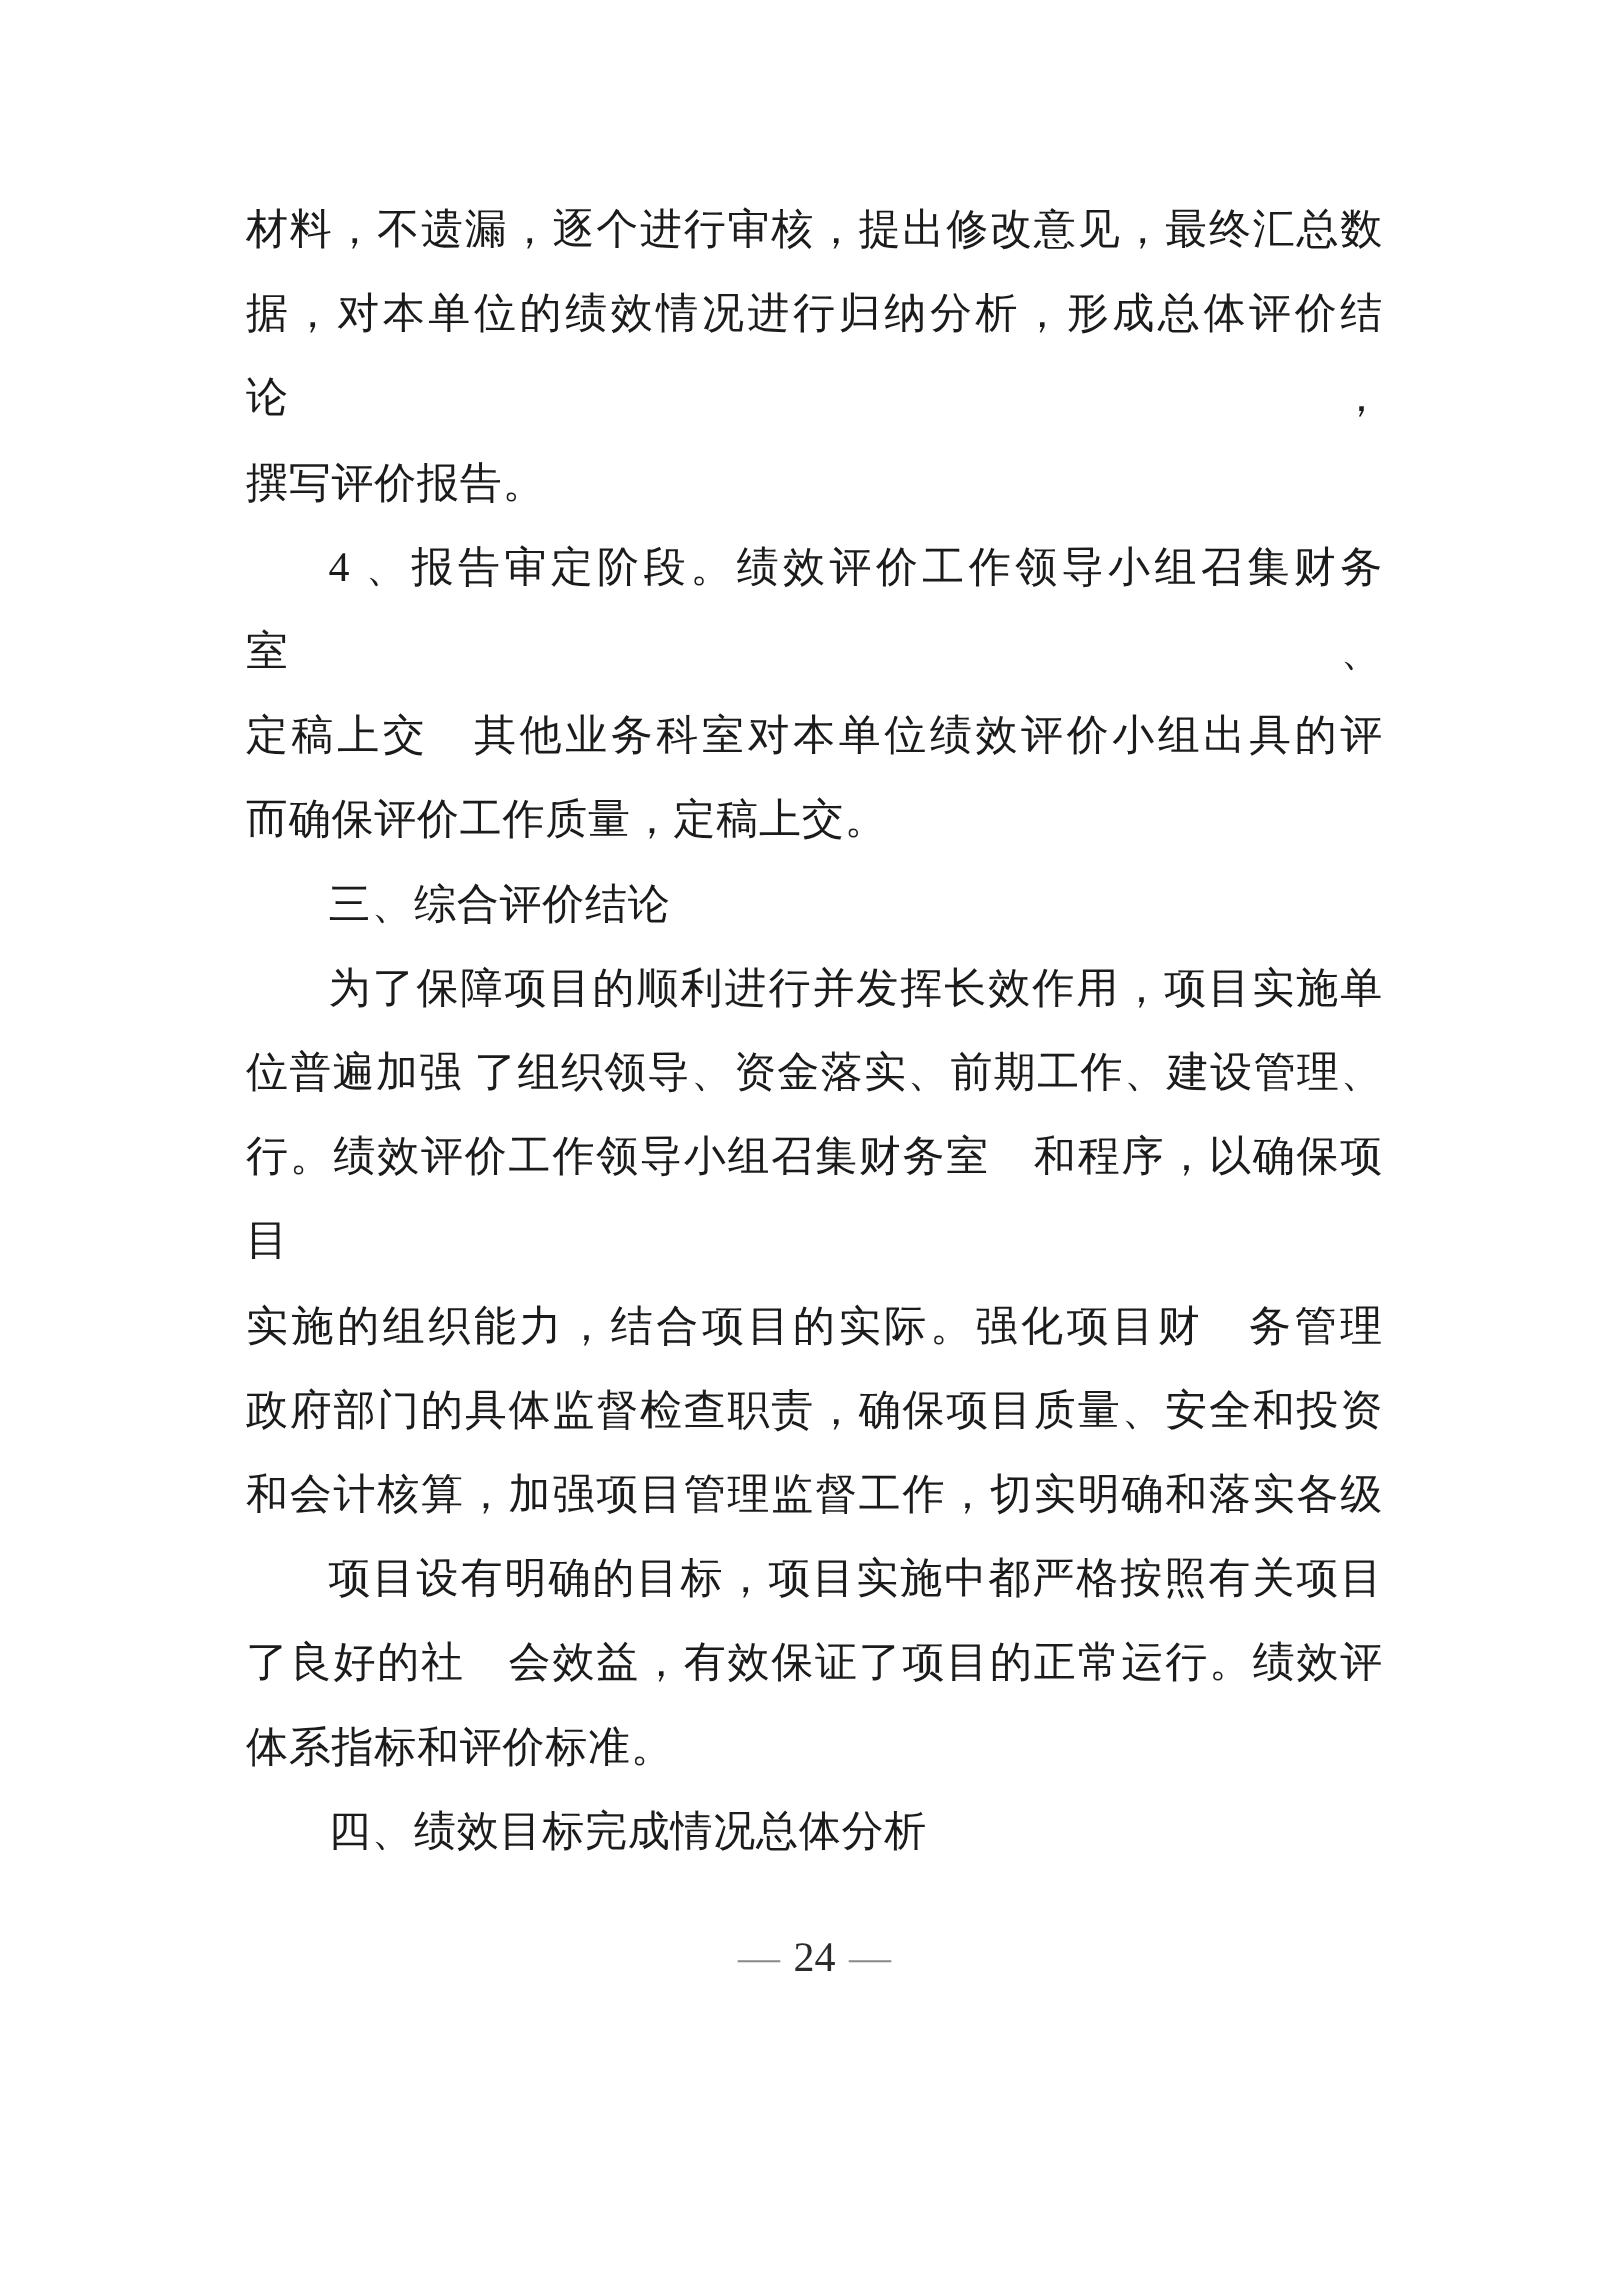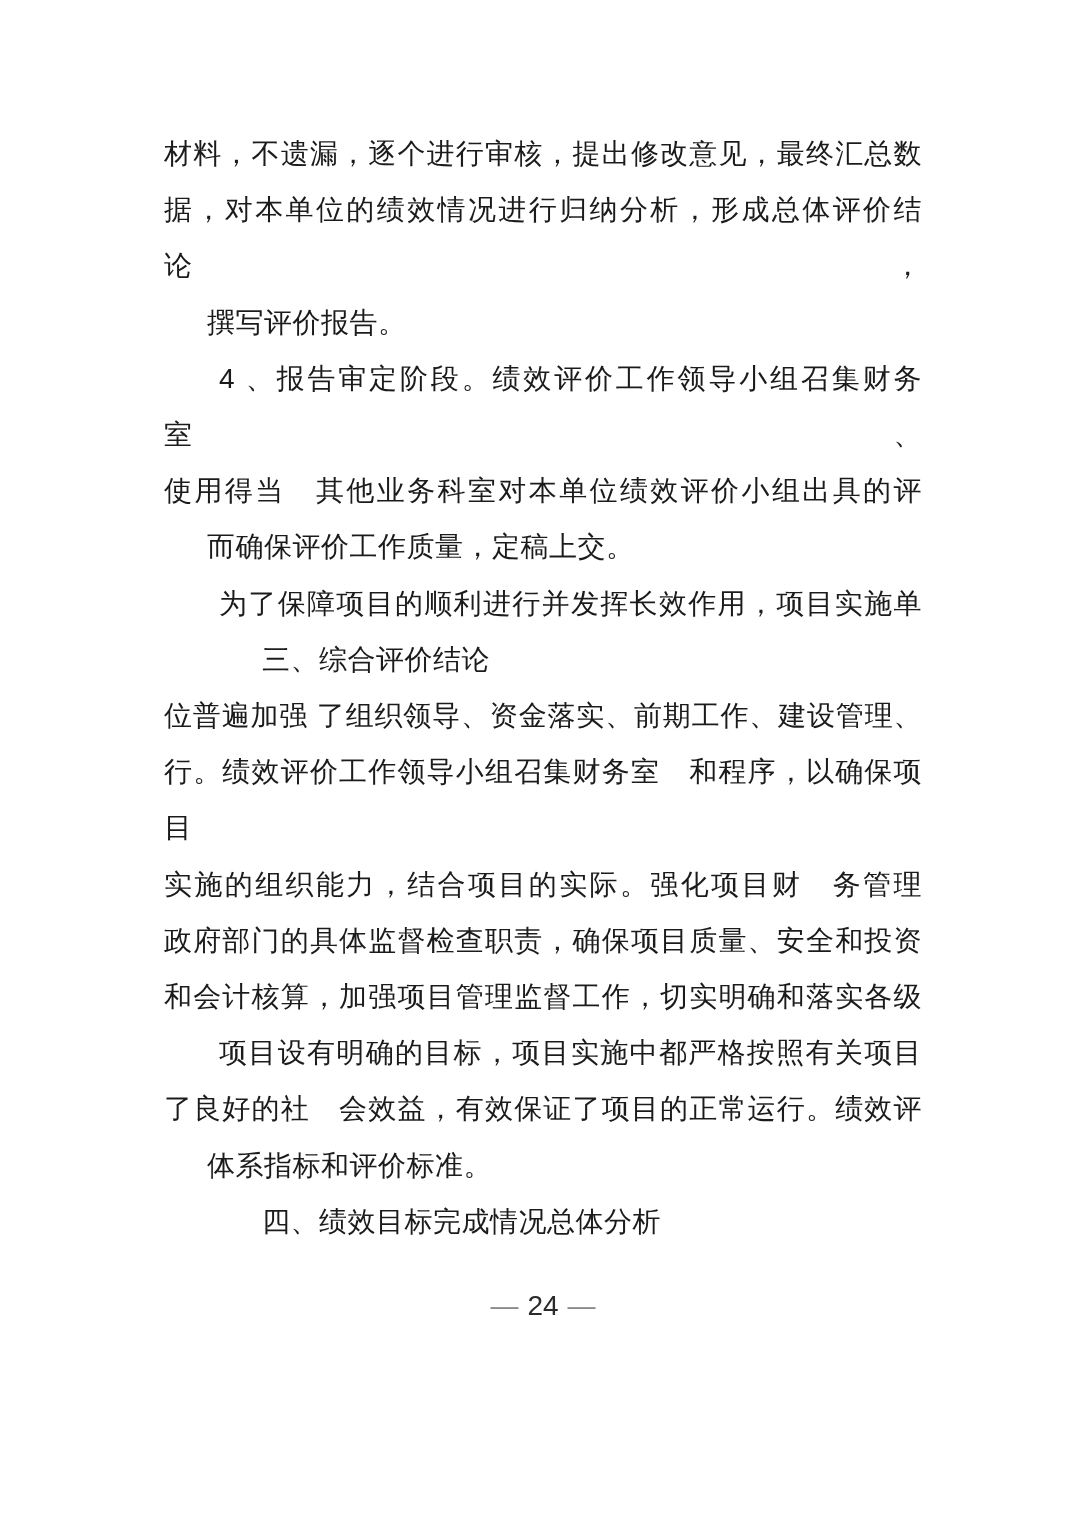--- a/index.html
+++ b/index.html
@@ -6,40 +6,39 @@
     margin: 0;
     padding: 0;
     background: #ffffff;
   }
   .page {
     position: relative;
     width: 1074px;
     height: 1520px;
     background: #ffffff;
     overflow: hidden;
-    font-family: Liberation Sans, sans-serif;
+    font-family: Liberation Serif, serif;
     color: #1b1b1b;
   }
   .content {
     padding: 126px 0 0 164px;
     width: 758px;
   }
   .line {
     font-size: 28px;
     line-height: 56.2px;
     font-weight: 400;
     text-align: justify;
     text-align-last: justify;
     text-justify: inter-character;
     letter-spacing: 0.5px;
     white-space: normal;
   }
   .line.end {
     text-align-last: left;
-    margin-left: 43px;
   }
   .line.indent {
     text-indent: 55px;
   }
   .footer {
     margin-top: 36px;
     width: 758px;
     margin-left: 164px;
     text-align: center;
     font-size: 28px;
@@ -55,24 +54,24 @@
 </style>
 </head>
 <body>
 
 <div class="page">
   <div class="content">
       <div class="line">材料，不遗漏，逐个进行审核，提出修改意见，最终汇总数</div>
       <div class="line">据，对本单位的绩效情况进行归纳分析，形成总体评价结论，</div>
       <div class="line end">撰写评价报告。</div>
       <div class="line indent">4 、报告审定阶段。绩效评价工作领导小组召集财务室、</div>
-      <div class="line">使用得当　其他业务科室对本单位绩效评价小组出具的评</div>
+      <div class="line">定稿上交　其他业务科室对本单位绩效评价小组出具的评</div>
       <div class="line end">而确保评价工作质量，定稿上交。</div>
+      <div class="line indent end">三、综合评价结论</div>
       <div class="line indent">为了保障项目的顺利进行并发挥长效作用，项目实施单</div>
-      <div class="line indent end">三、综合评价结论</div>
       <div class="line">位普遍加强 了组织领导、资金落实、前期工作、建设管理、</div>
       <div class="line">行。绩效评价工作领导小组召集财务室　和程序，以确保项目</div>
       <div class="line">实施的组织能力，结合项目的实际。强化项目财　务管理</div>
       <div class="line">政府部门的具体监督检查职责，确保项目质量、安全和投资</div>
       <div class="line">和会计核算，加强项目管理监督工作，切实明确和落实各级</div>
       <div class="line indent">项目设有明确的目标，项目实施中都严格按照有关项目</div>
       <div class="line">了良好的社　会效益，有效保证了项目的正常运行。绩效评</div>
       <div class="line end">体系指标和评价标准。</div>
       <div class="line indent end">四、绩效目标完成情况总体分析</div>
     </div>

